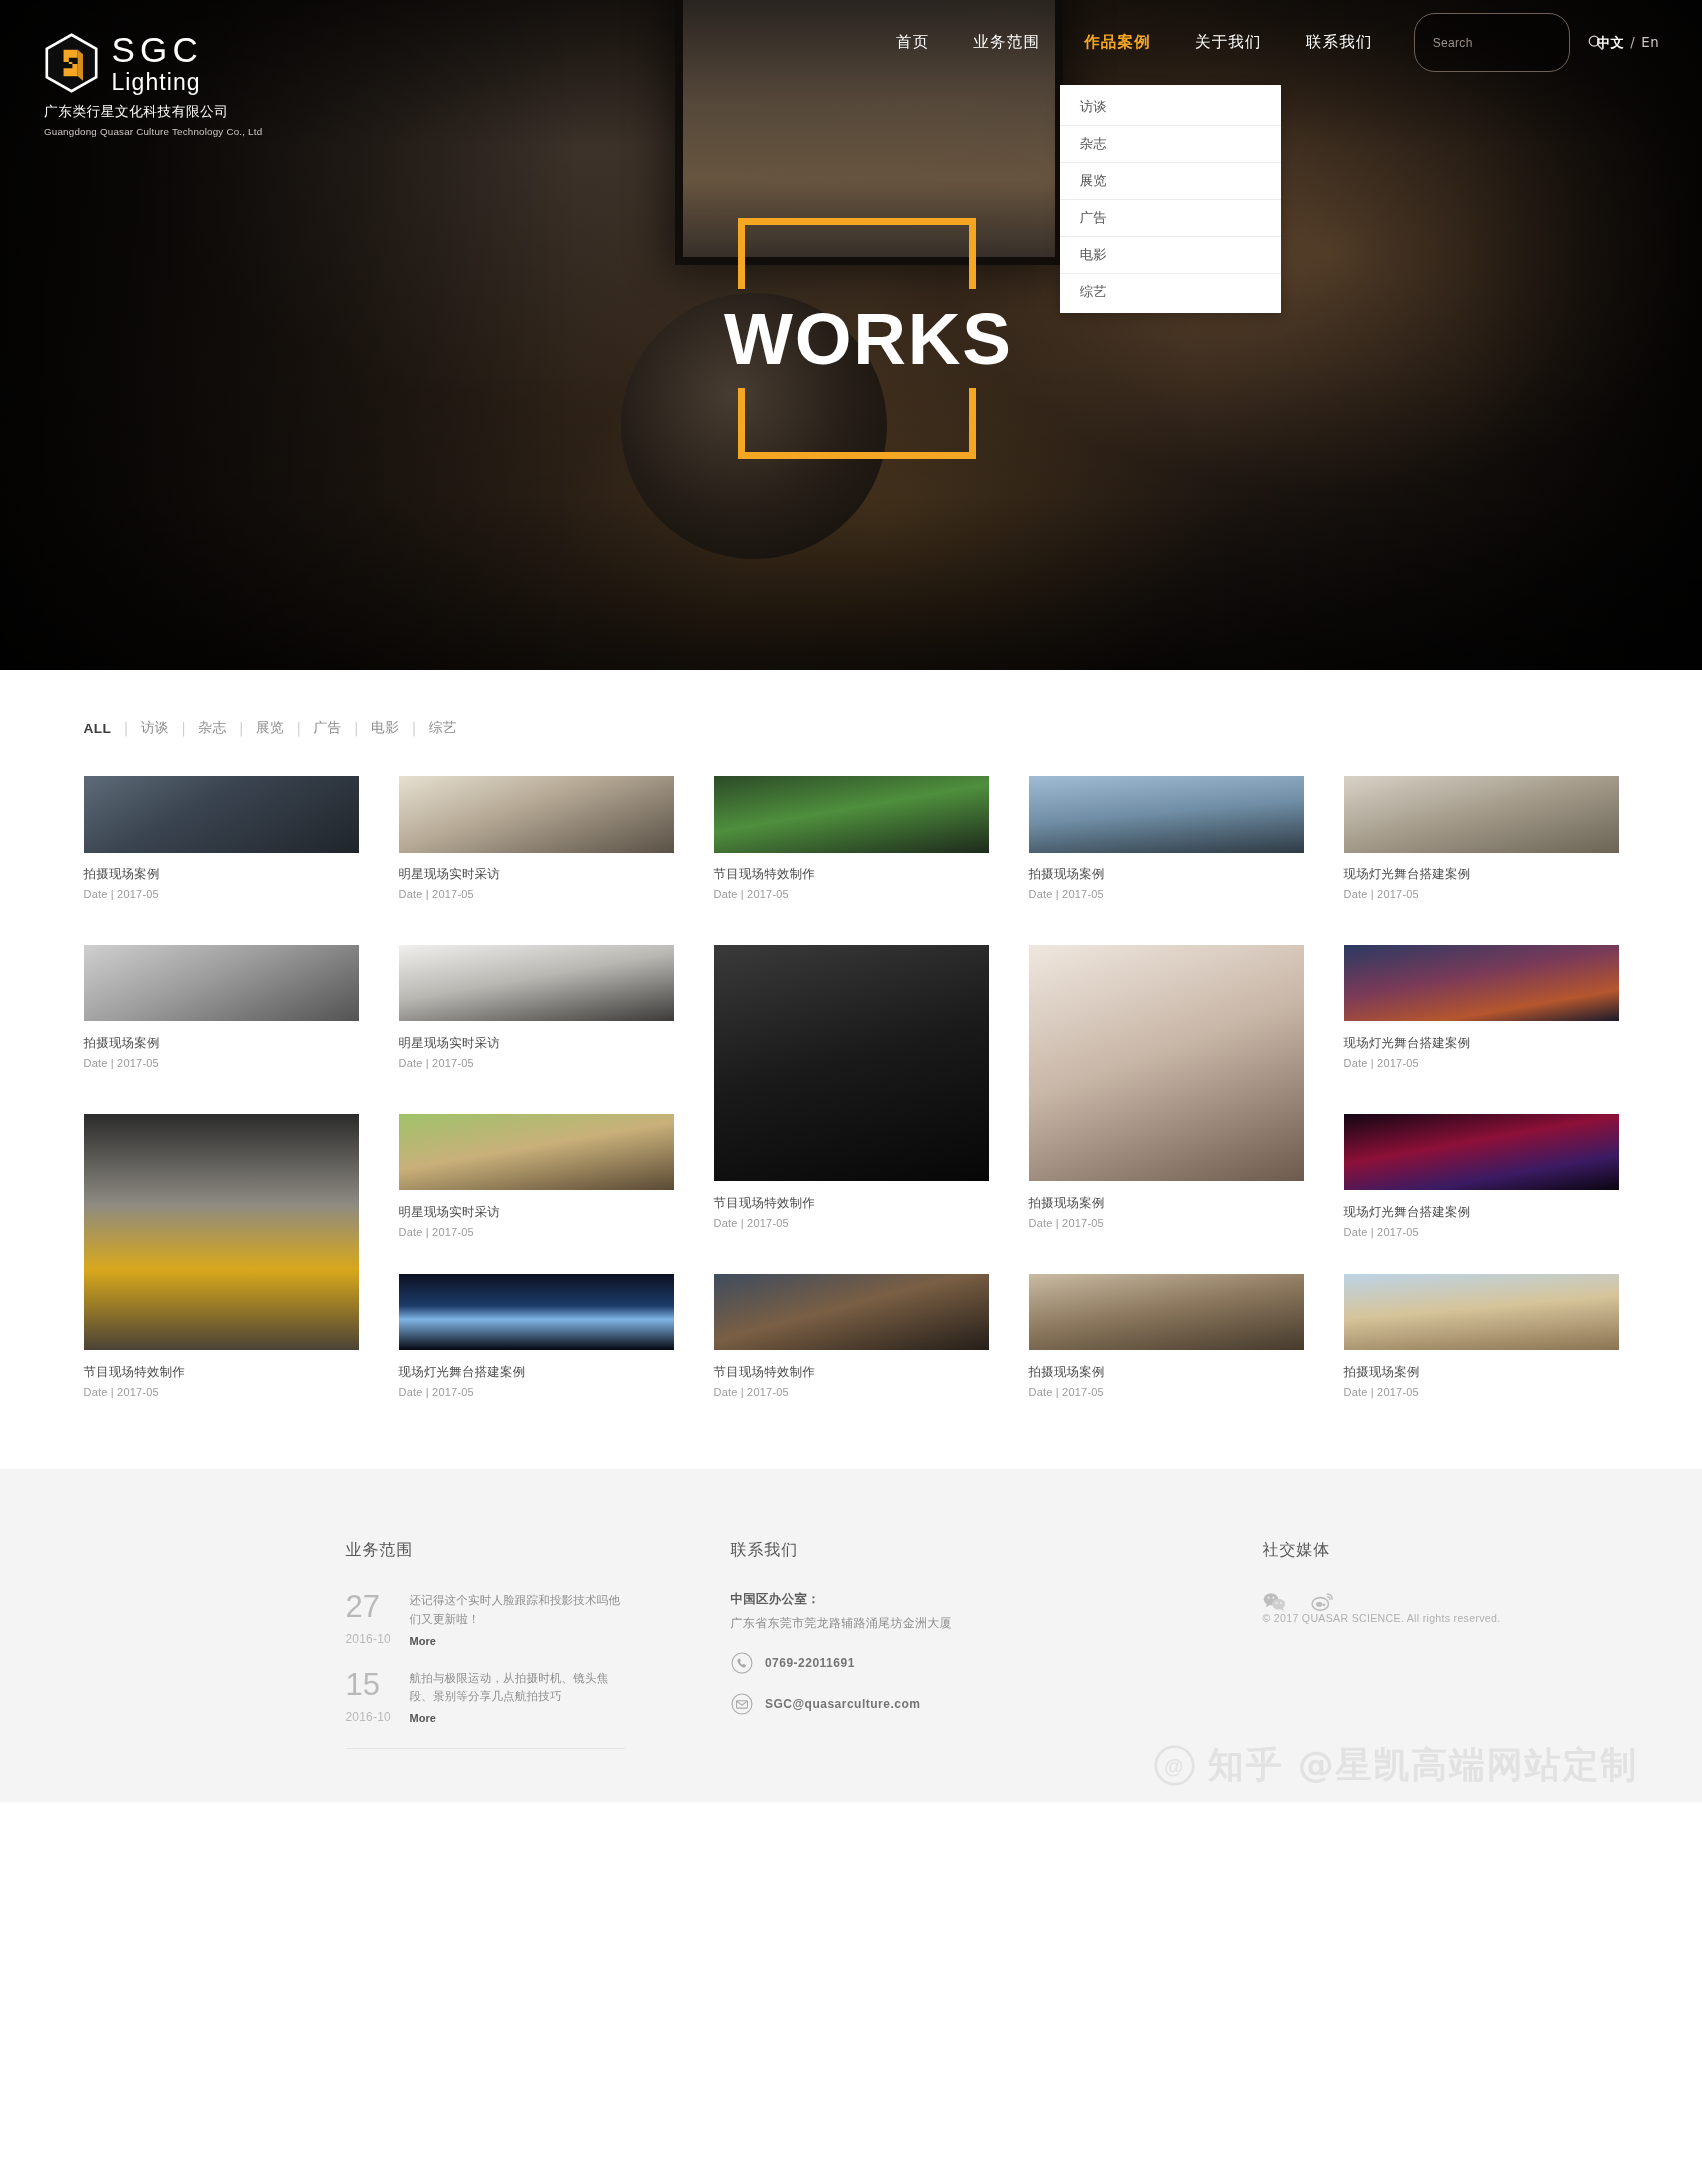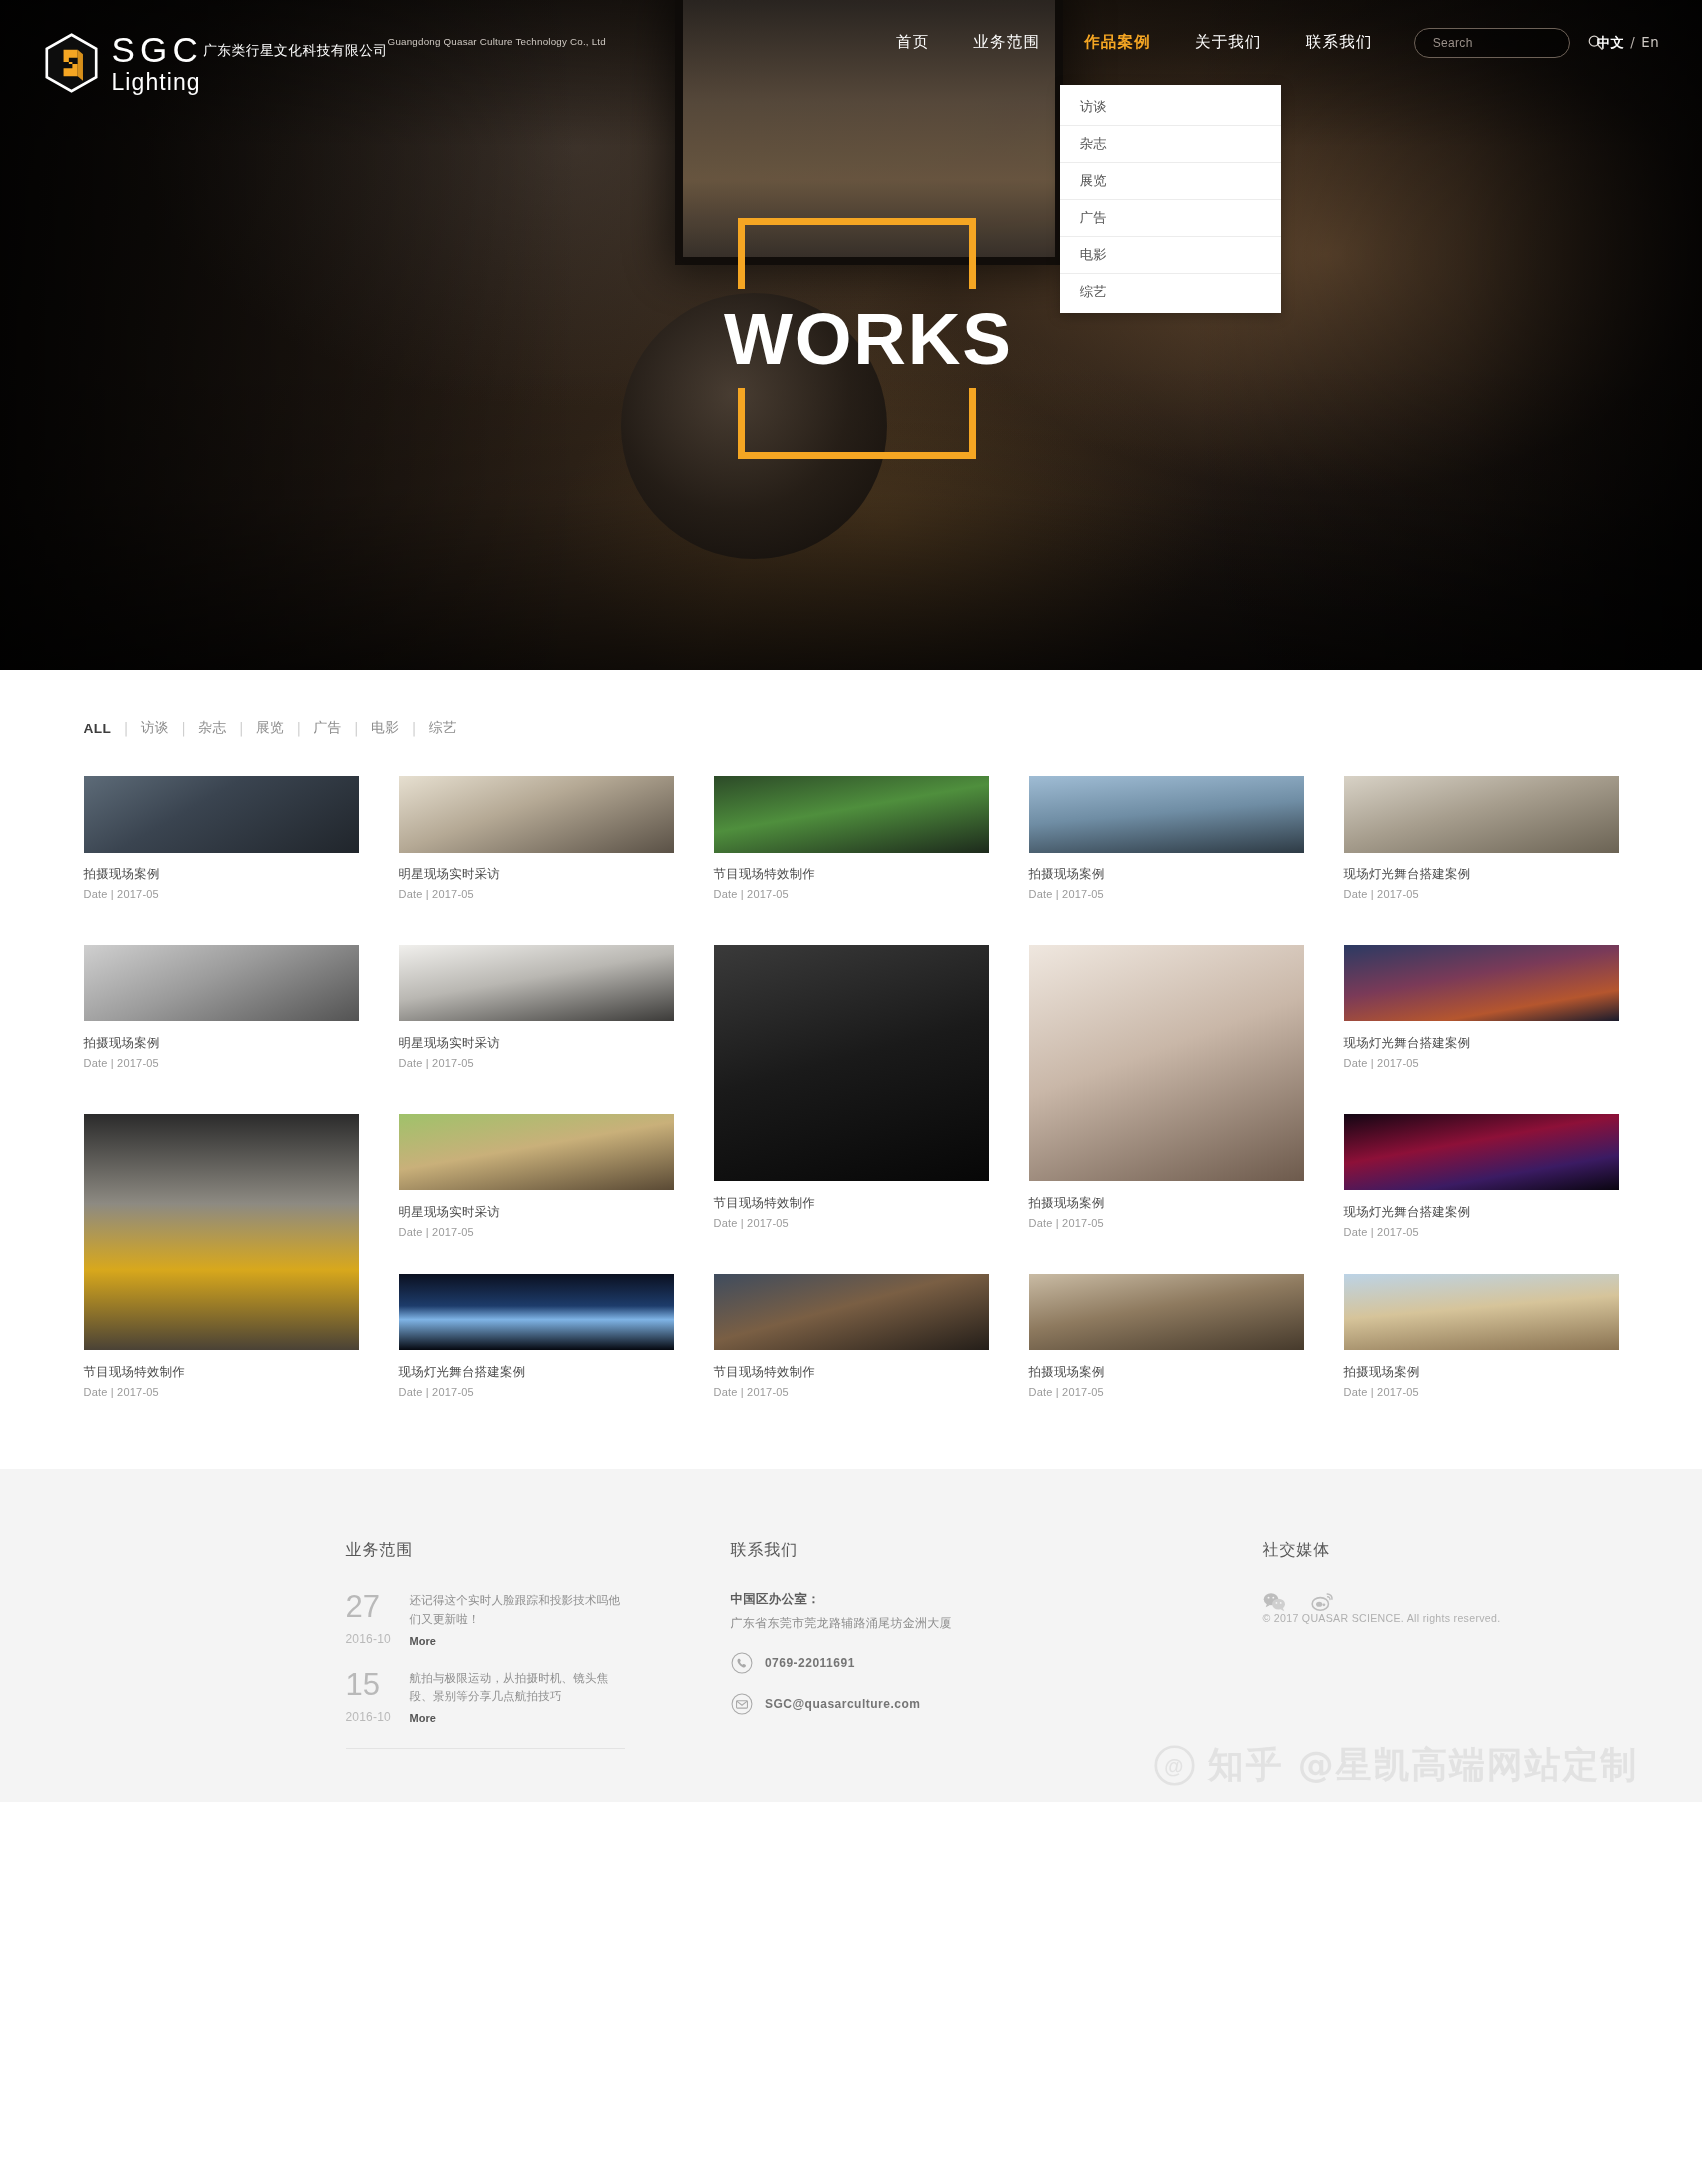--- a/index.html
+++ b/index.html
@@ -53,21 +53,21 @@
   }
 
   
   .header {
     position:absolute; top:0; left:0; right:0; height:129px;
     z-index:40;
     display:flex; align-items:flex-start;
   }
   .logo-wrap {
     margin-left:44px; margin-top:32px;
-    display:flex; flex-direction:row; align-items:flex-start;
+    display:flex; flex-direction:column; align-items:flex-start;
   }
   .logo-row { display:flex; align-items:center; gap:12.4px; }
   .logo-mark { width:55px; height:60px; flex:none; }
   .logo-text { display:flex; flex-direction:column; line-height:1; }
   .logo-sgc {
     color:#fff; font-size:35px; font-weight:400; letter-spacing:5.3px;
     font-family:"Liberation Sans",sans-serif;
   }
   .logo-lighting {
     color:#fff; font-size:23px; font-weight:400; letter-spacing:1.1px; margin-top:3.5px;
@@ -105,21 +105,21 @@
   .dropdown-item {
     display:block; padding:0 19.5px;
     line-height:36px; font-size:13.3px; color:#555;
     border-bottom:0.9px solid #ececec; cursor:pointer;
     font-family:"DejaVu Sans",sans-serif;
   }
   .dropdown-item:last-child { border-bottom:none; }
 
   .search-box {
     display:flex; align-items:center;
-    width:156px; height:30px;
+    width:156px; height:59px;
     border:0.9px solid #6d6157; border-radius:21px;
     background:rgba(0,0,0,.42);
     margin-left:19.5px; padding:0 14px 0 17.7px;justify-content:space-between;
   }
   .search-input {
     flex:1; background:transparent; border:none; outline:none;
     color:#ddd; font-size:12px; letter-spacing:0.3px;
     font-family:"Liberation Sans",sans-serif;
   }
   .search-input::placeholder { color:#9a9089; }

